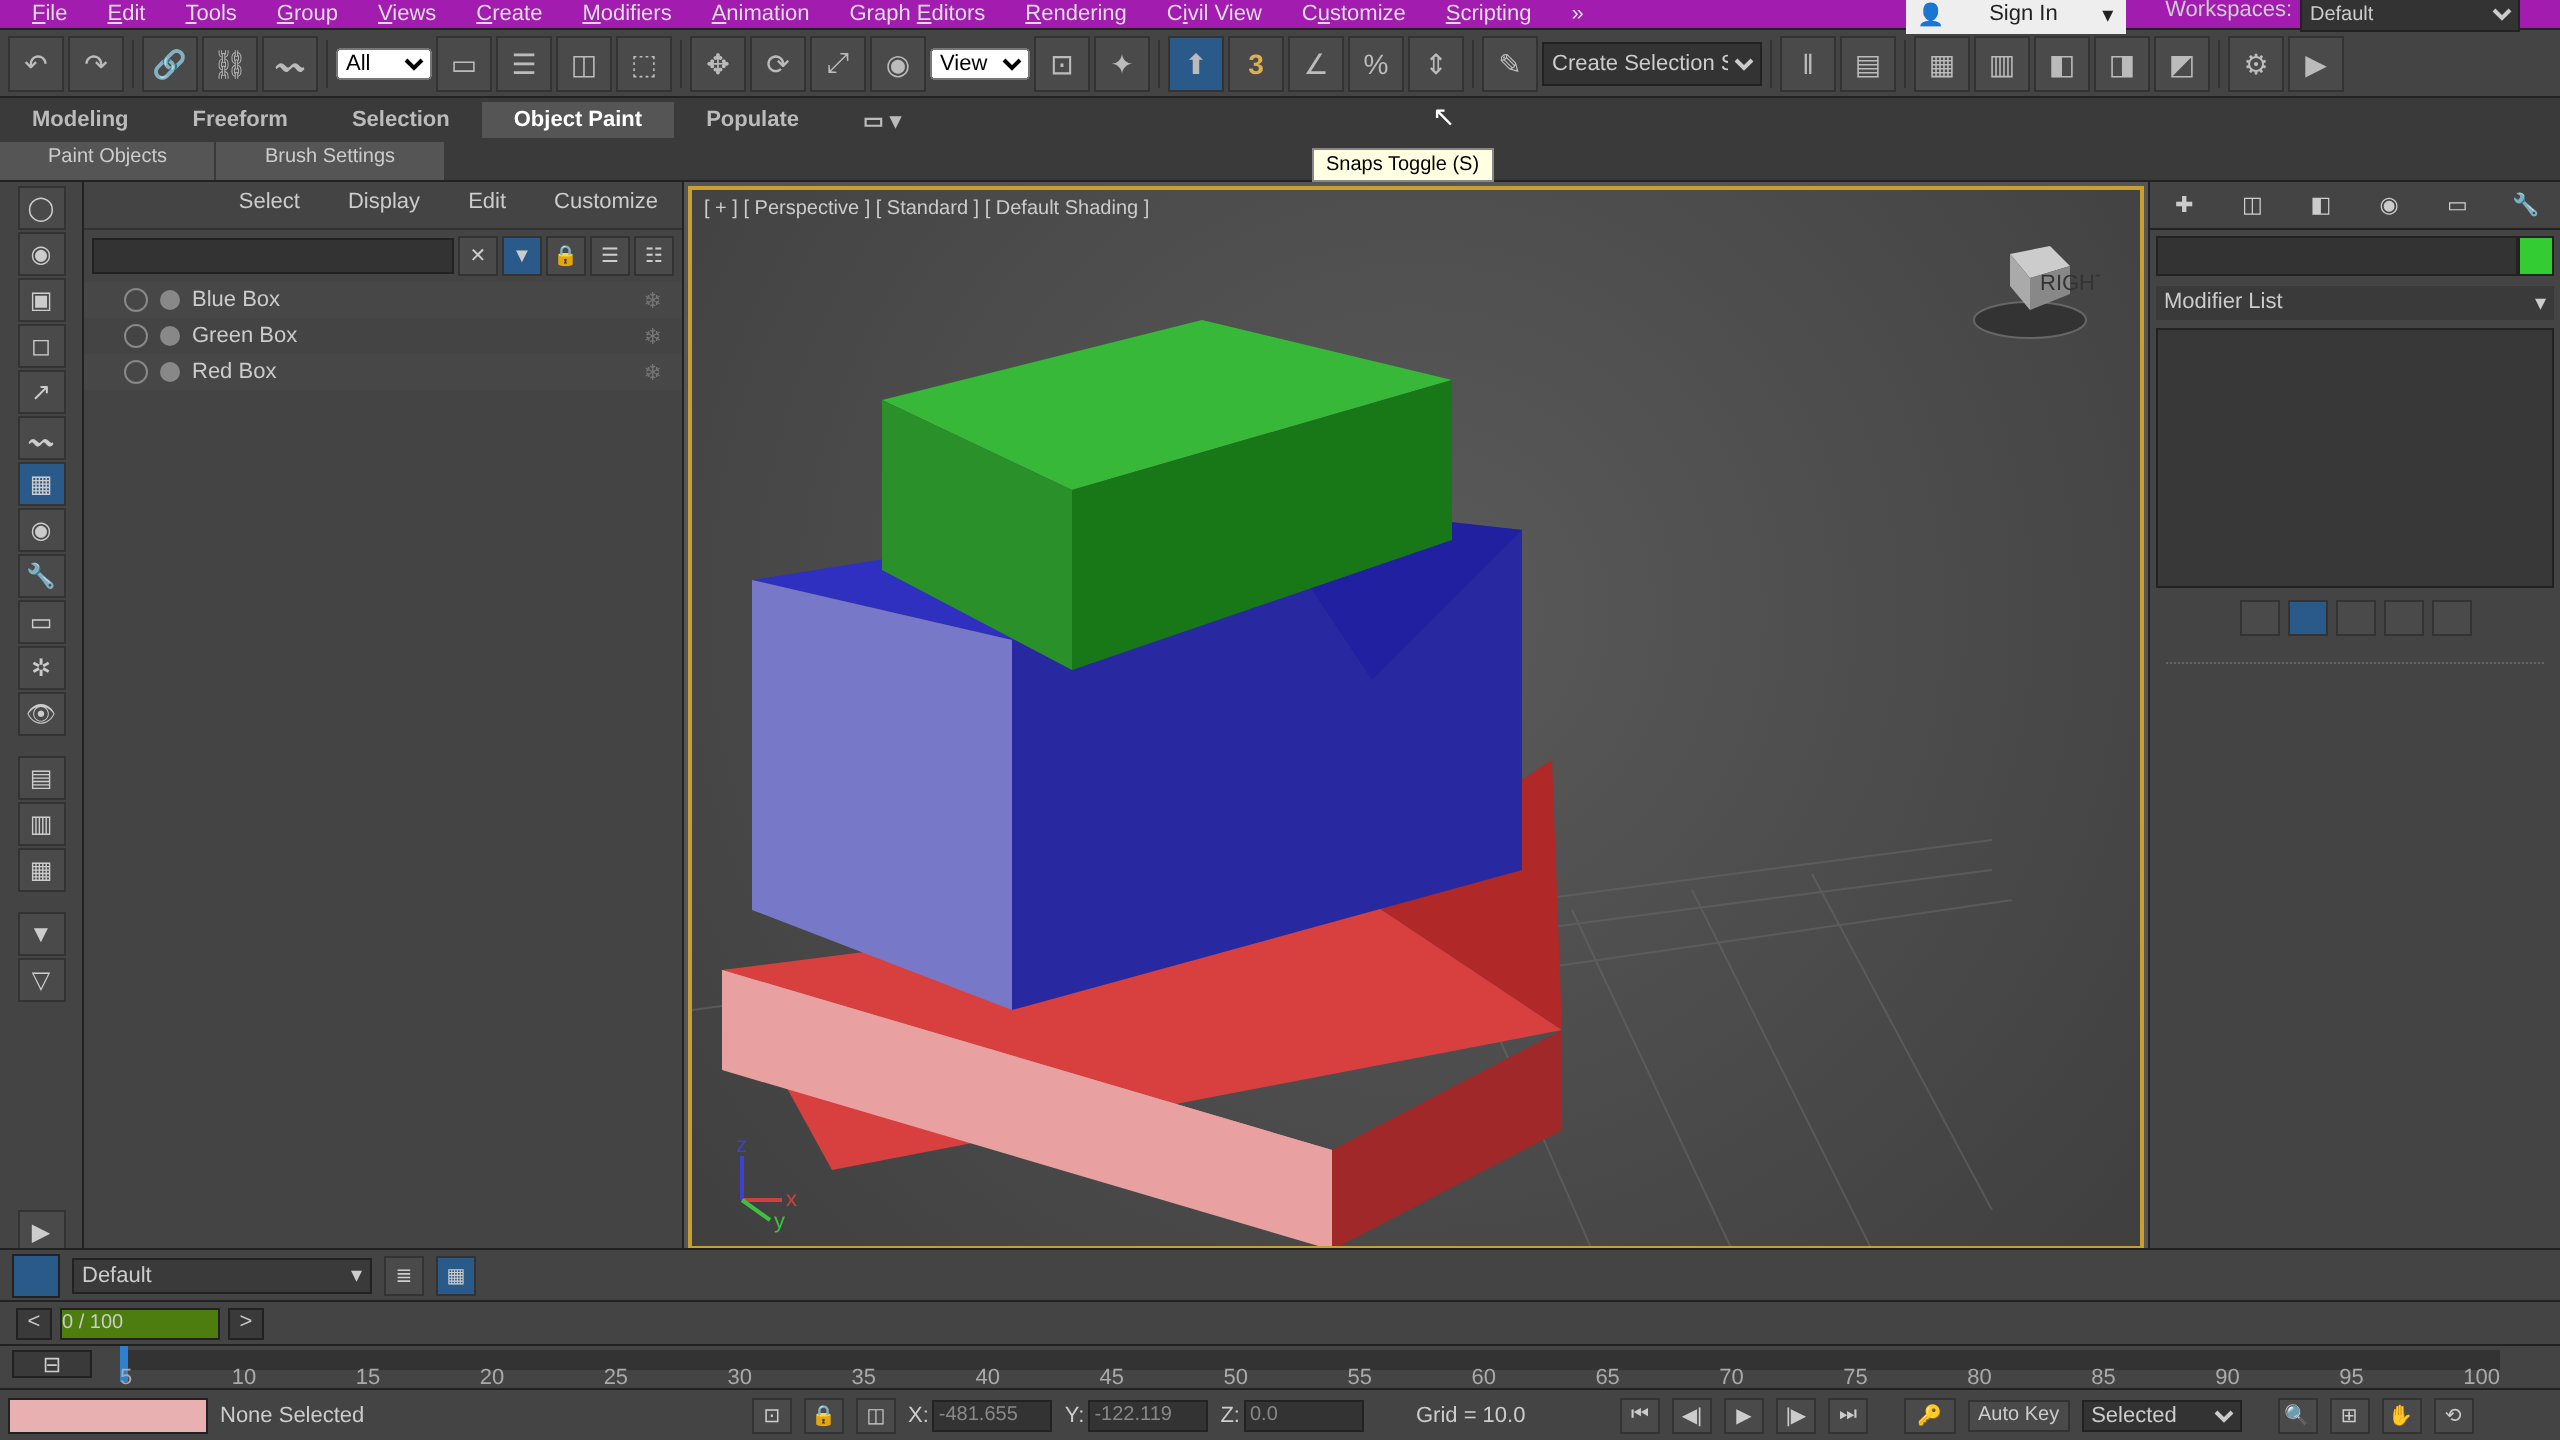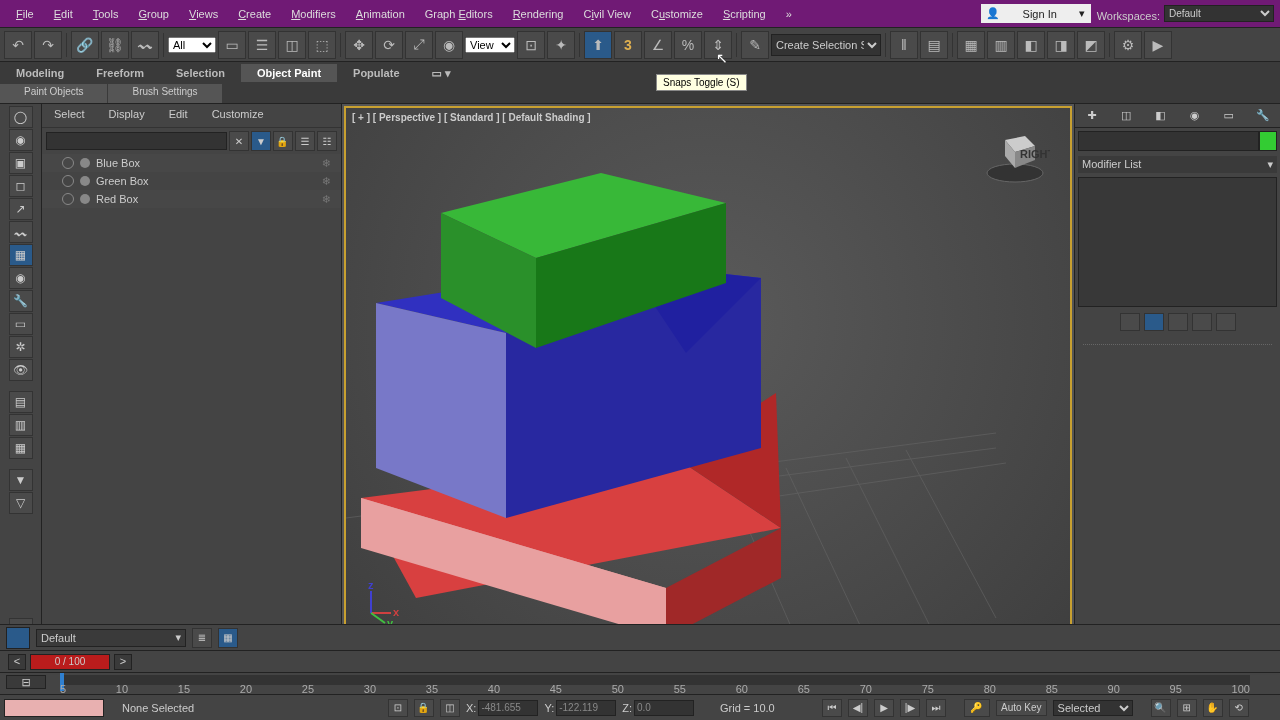--- a/index.html
+++ b/index.html
@@ -1,69 +1,69 @@
 <!DOCTYPE html>
 <html><head>
 <meta charset="utf-8">
 <style>
 * { margin:0; padding:0; box-sizing:border-box; font-family:"Segoe UI",Tahoma,sans-serif; font-size:11px; user-select:none; }
 body { width:1280px; height:720px; background:#444; color:#ccc; overflow:hidden; position:relative; }
 .row { display:flex; align-items:center; }
-.menubar { height:28px; background:#701a75; border-bottom:1px solid #222; padding-left:6px; }
+.menubar { height:15px; background:#a21caf; border-bottom:1px solid #222; padding-left:6px; }
 .menubar .mi { padding:2px 10px; color:#ddd; cursor:pointer; }
 .menubar .u { text-decoration:underline; }
 .signin { margin-left:auto; display:flex; align-items:center; background:#eee; color:#222; height:19px; padding:0 6px; width:110px; justify-content:space-between; }
-.ws { display:flex; align-items:flex-end; padding:0 6px; gap:4px; }
+.ws { display:flex; align-items:flex-start; padding:0 20px; gap:4px; }
 .ws select, .selset select { background:#333; color:#ccc; border:1px solid #222; height:17px; font-size:10px; }
 .toolbar { height:34px; background:#444; border-bottom:1px solid #222; padding:0 4px; gap:2px; }
 .tbtn { width:28px; height:28px; background:#4a4a4a; border:1px solid #333; display:flex; align-items:center; justify-content:center; color:#bbb; font-size:14px; cursor:pointer; }
 .tbtn.active { background:#2a5a8a; }
 .sep { width:1px; height:24px; background:#333; margin:0 2px; }
 .selset { width:60px; }
 .ribbon { height:22px; background:#3a3a3a; display:flex; align-items:center;font-weight:bold; }
 .rtab { padding:3px 16px; color:#bbb; cursor:pointer; }
 .rtab.sel { background:#555; color:#fff; }
 .ribbon2 { height:20px; background:#3a3a3a; display:flex; border-bottom:1px solid #222; }
 .rtab2 { padding:2px 24px; background:#555; margin-right:1px; font-size:10px; }
 .main { display:flex; height:536px; }
 .leftvbar { width:42px; background:#444; border-right:1px solid #222; display:flex; flex-direction:column; align-items:center; padding-top:2px; gap:1px; }
 .vbtn { width:24px; height:22px; background:#4a4a4a; border:1px solid #333; display:flex; align-items:center; justify-content:center; font-size:12px; }
 .vbtn.active { background:#2a5a8a; }
 .scenepanel { width:300px; background:#444; border-right:1px solid #222; display:flex; flex-direction:column; }
-.sp-tabs { display:flex; height:24px; border-bottom:1px solid #333; }
+.sp-tabs { display:flex; height:24px; border-bottom:1px solid #333;justify-content:flex-end; }
 .sp-tab { padding:4px 12px; cursor:pointer; }
 .sp-search { display:flex; align-items:center; padding:2px 4px; gap:2px; height:26px; }
 .sp-search input { flex:1; background:#333; border:1px solid #222; color:#ccc; height:18px; padding:0 4px; }
 .sp-sbtn { width:20px; height:20px; display:flex; align-items:center; justify-content:center; background:#4a4a4a; border:1px solid #333; font-size:10px; }
 .sp-sbtn.active { background:#2a5a8a; }
 .sp-head { display:flex; background:#3a3a3a; height:18px; align-items:center; padding:0 6px; border-bottom:1px solid #222; }
 .sp-list { flex:1; }
 .sp-row { display:flex; align-items:center; height:18px; padding-left:20px; gap:6px; }
 .sp-row:nth-child(odd){ background:#474747; }
 .eye { width:12px; height:12px; border-radius:50%; border:1px solid #888; }
 .dot { width:10px; height:10px; border-radius:50%; background:#888; }
 .froz { margin-left:auto; margin-right:10px; color:#777; }
-.viewport { flex:1; position:relative; background:#555; display:flex; flex-direction:column;font-weight:bold; }
+.viewport { flex:1; position:relative; background:#555; display:flex; flex-direction:column; }
 .vp-inner { flex:1; margin:2px; border:2px solid #c8a030; background:radial-gradient(circle at 50% 40%,#5a5a5a,#3f3f3f); position:relative; overflow:hidden; }
 .vp-label { position:absolute; top:4px; left:6px; font-size:10px; color:#ccc; }
 .tooltip { position:absolute; background:#ffffe1; border:1px solid #888; color:#000; padding:2px 6px; font-size:10px; }
 .rightpanel { width:206px; background:#444; border-left:1px solid #222; display:flex; flex-direction:column; }
 .rp-tabs { display:flex; height:24px; justify-content:space-around; align-items:center; border-bottom:1px solid #222; }
 .rp-tab { width:24px; height:20px; display:flex; align-items:center; justify-content:center; }
 .rp-name { height:20px; margin:3px; display:flex; }
 .rp-name input { flex:1; background:#333; border:1px solid #222; }
 .rp-color { width:18px; background:#3c3; border:1px solid #222; }
 .rp-mod { margin:2px 3px; background:#3a3a3a; color:#ccc; padding:2px 4px; display:flex; justify-content:space-between; cursor:pointer; }
 .rp-stack { margin:2px 3px; height:130px; border:1px solid #222; background:#383838; }
 .rp-btns { display:flex; gap:4px; padding:4px; justify-content:center; }
 .rp-sb { width:20px; height:18px; background:#4a4a4a; border:1px solid #333; }
 .bottombar { position:absolute; left:0; right:0; }
 .slider-row { height:22px; background:#444; display:flex; align-items:center; padding:0 8px; gap:4px; border-top:1px solid #222; }
 .slider-lt { width:18px; height:16px; background:#3a3a3a; border:1px solid #222; text-align:center; }
-.slider-mid { width:80px; height:16px; background:#b91c1c; border:1px solid #222; text-align:center; font-size:10px; line-height:14px; }
+.slider-mid { width:80px; height:16px; background:#4d7c0f; border:1px solid #222; text-align:left; font-size:10px; line-height:14px; }
 .ruler { height:22px; background:#444; position:relative; border-top:1px solid #222; }
 .ruler-track { position:absolute; left:60px; right:30px; top:2px; height:10px; background:#333; }
 .ruler-labels { position:absolute; left:60px; right:30px; top:10px; display:flex; justify-content:space-between; font-size:9px; color:#aaa; }
 .ruler-marker { position:absolute; left:60px; top:0; width:4px; height:18px; background:#3080d0; }
 .status { height:26px; background:#444; display:flex; align-items:center; border-top:1px solid #222; padding:0 4px; gap:6px; }
 .pinkbox { width:100px; height:18px; background:#e8b0b0; border:1px solid #222; }
 .coord { display:flex; align-items:center; gap:2px; }
 .coord input { width:60px; background:#333; border:1px solid #222; color:#888; height:16px; padding:0 2px; font-size:10px; }
 .playbtn { width:20px; height:18px; background:#4a4a4a; border:1px solid #333; display:flex; align-items:center; justify-content:center; font-size:10px; }
 .keybtn { height:16px; background:#4a4a4a; border:1px solid #333; padding:0 4px; font-size:10px; display:flex; align-items:center; }
@@ -358,21 +358,21 @@
         <span>80</span>
         <span>85</span>
         <span>90</span>
         <span>95</span>
         <span>100</span>
     </div>
   </div>
 
   <div class="status">
     <div class="pinkbox"></div>
-    <div style="width:260px;margin-left:12px;">None Selected</div>
+    <div style="width:260px;">None Selected</div>
     <div class="playbtn">⊡</div>
     <div class="playbtn">🔒</div>
     <div class="playbtn">◫</div>
     <div class="coord">
       <span>X:</span>
       <input value="-481.655" style="">
     </div>
     <div class="coord">
       <span>Y:</span>
       <input value="-122.119" style="">

